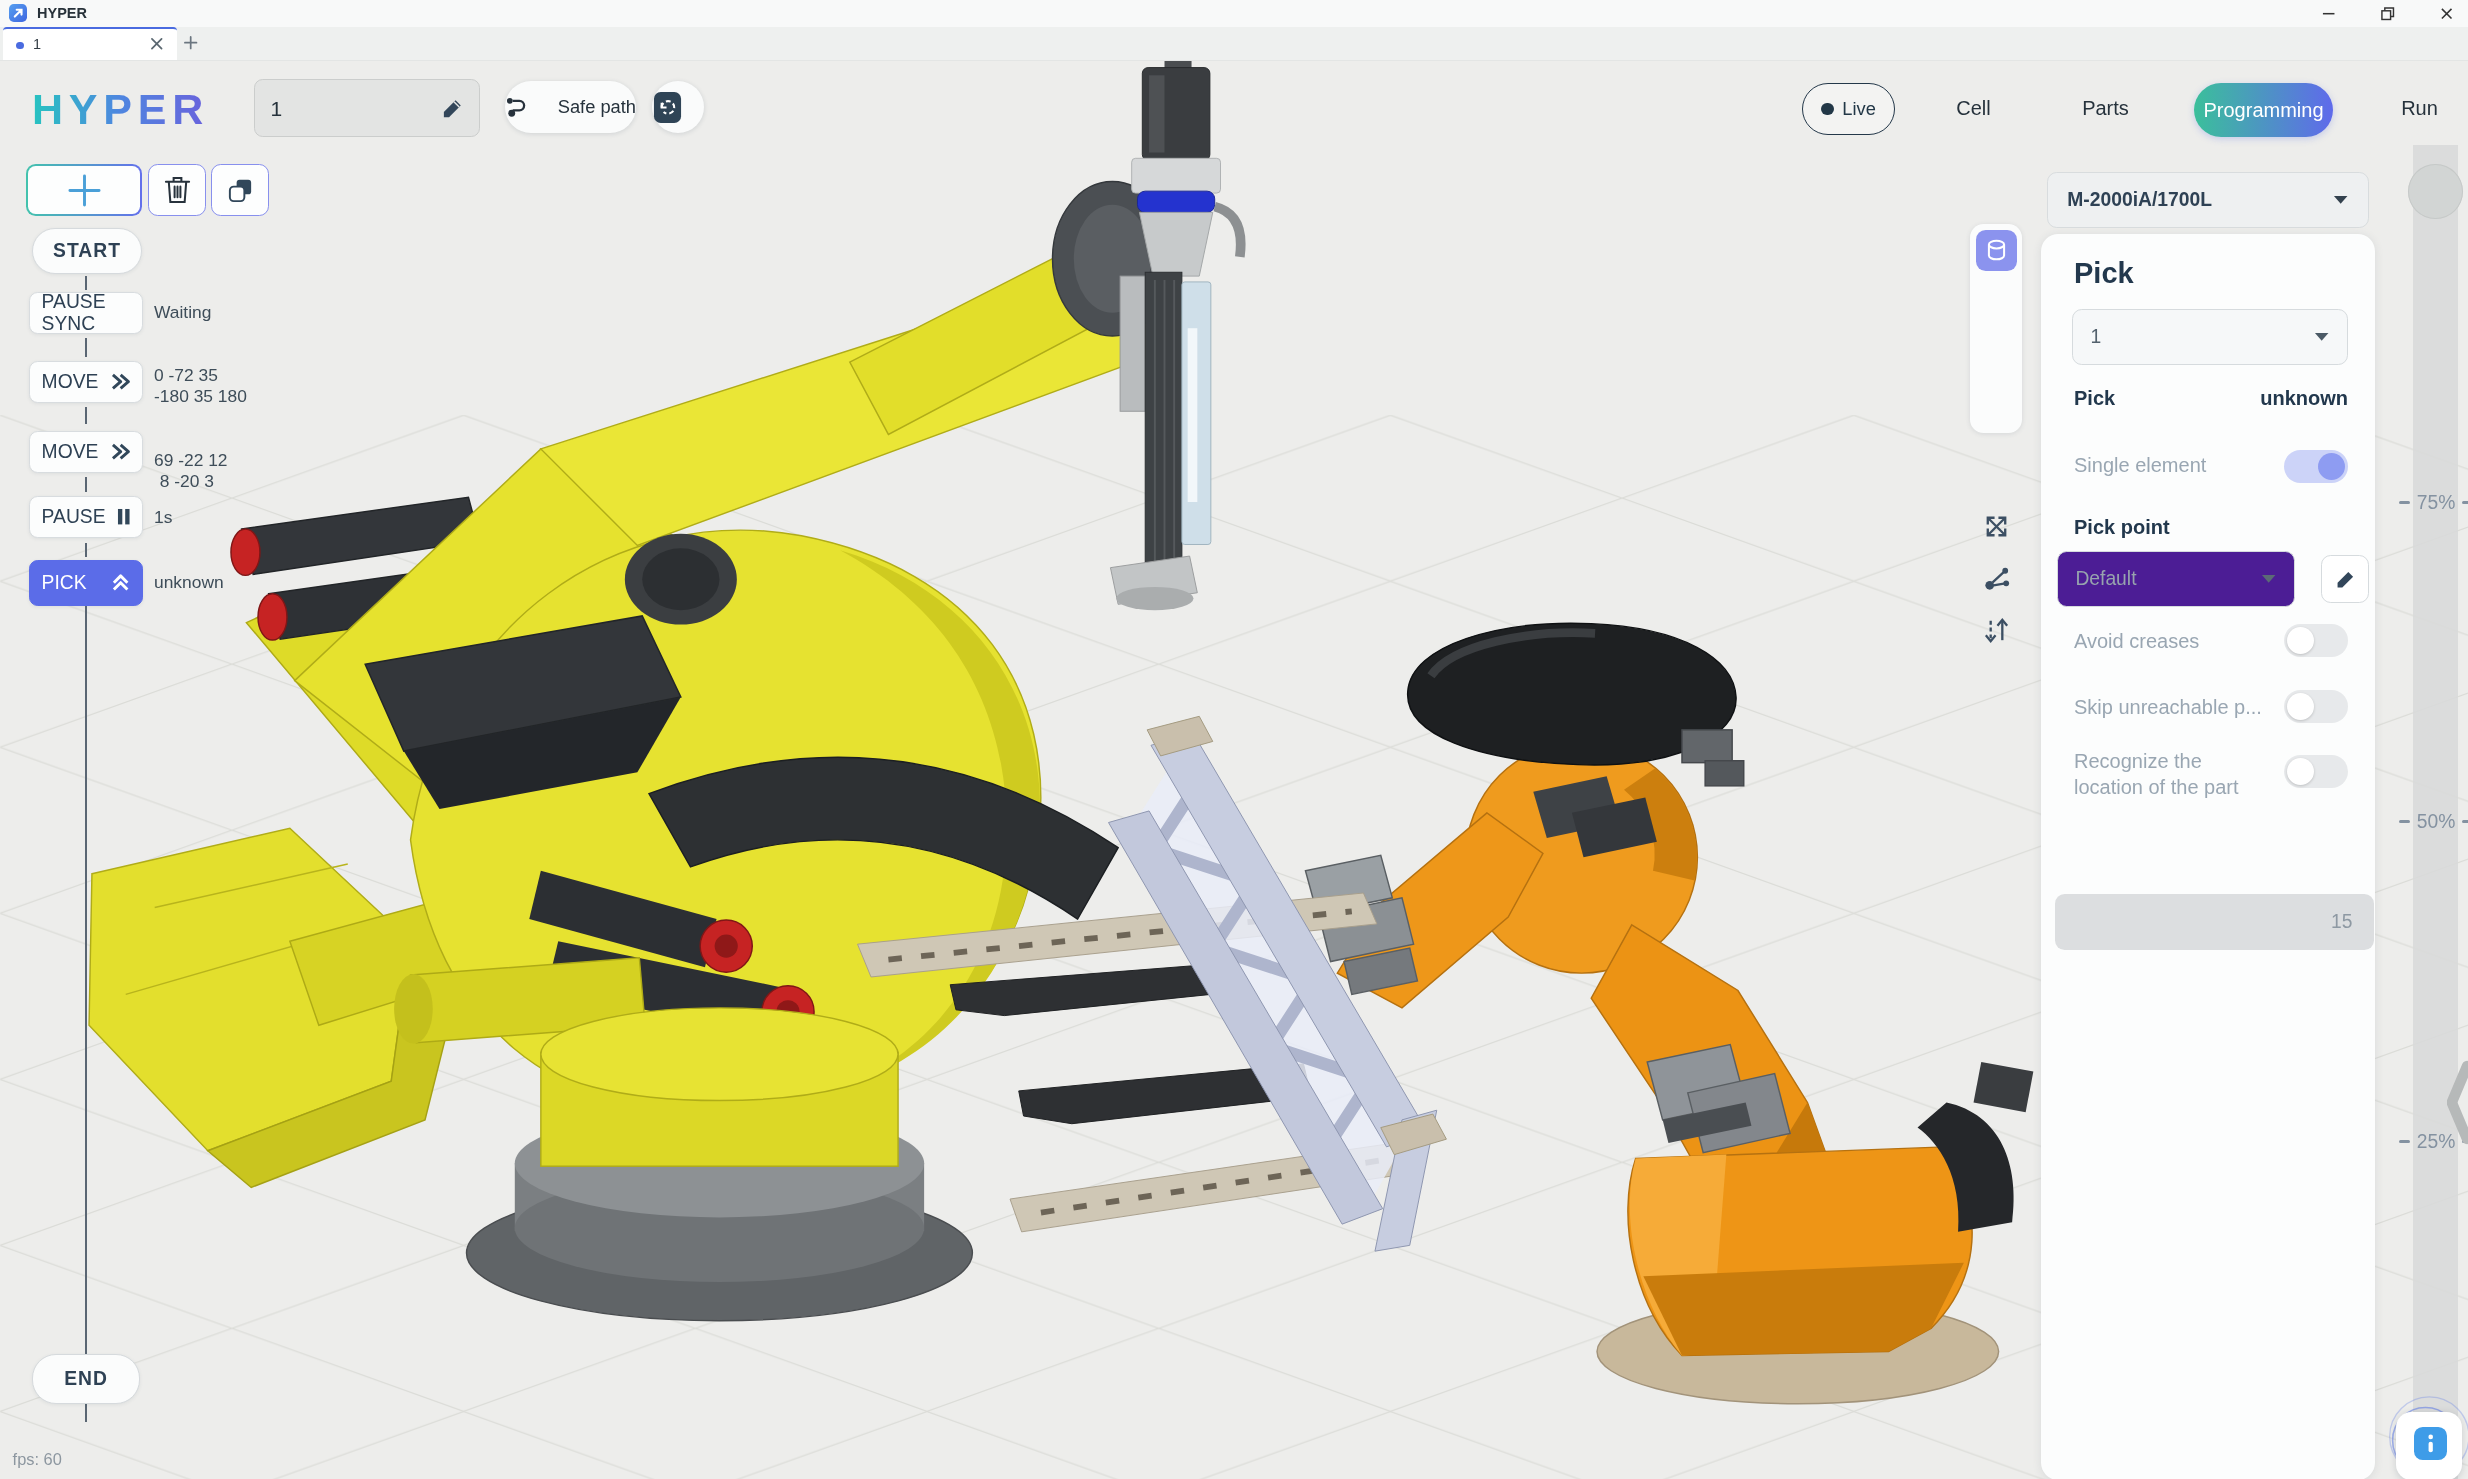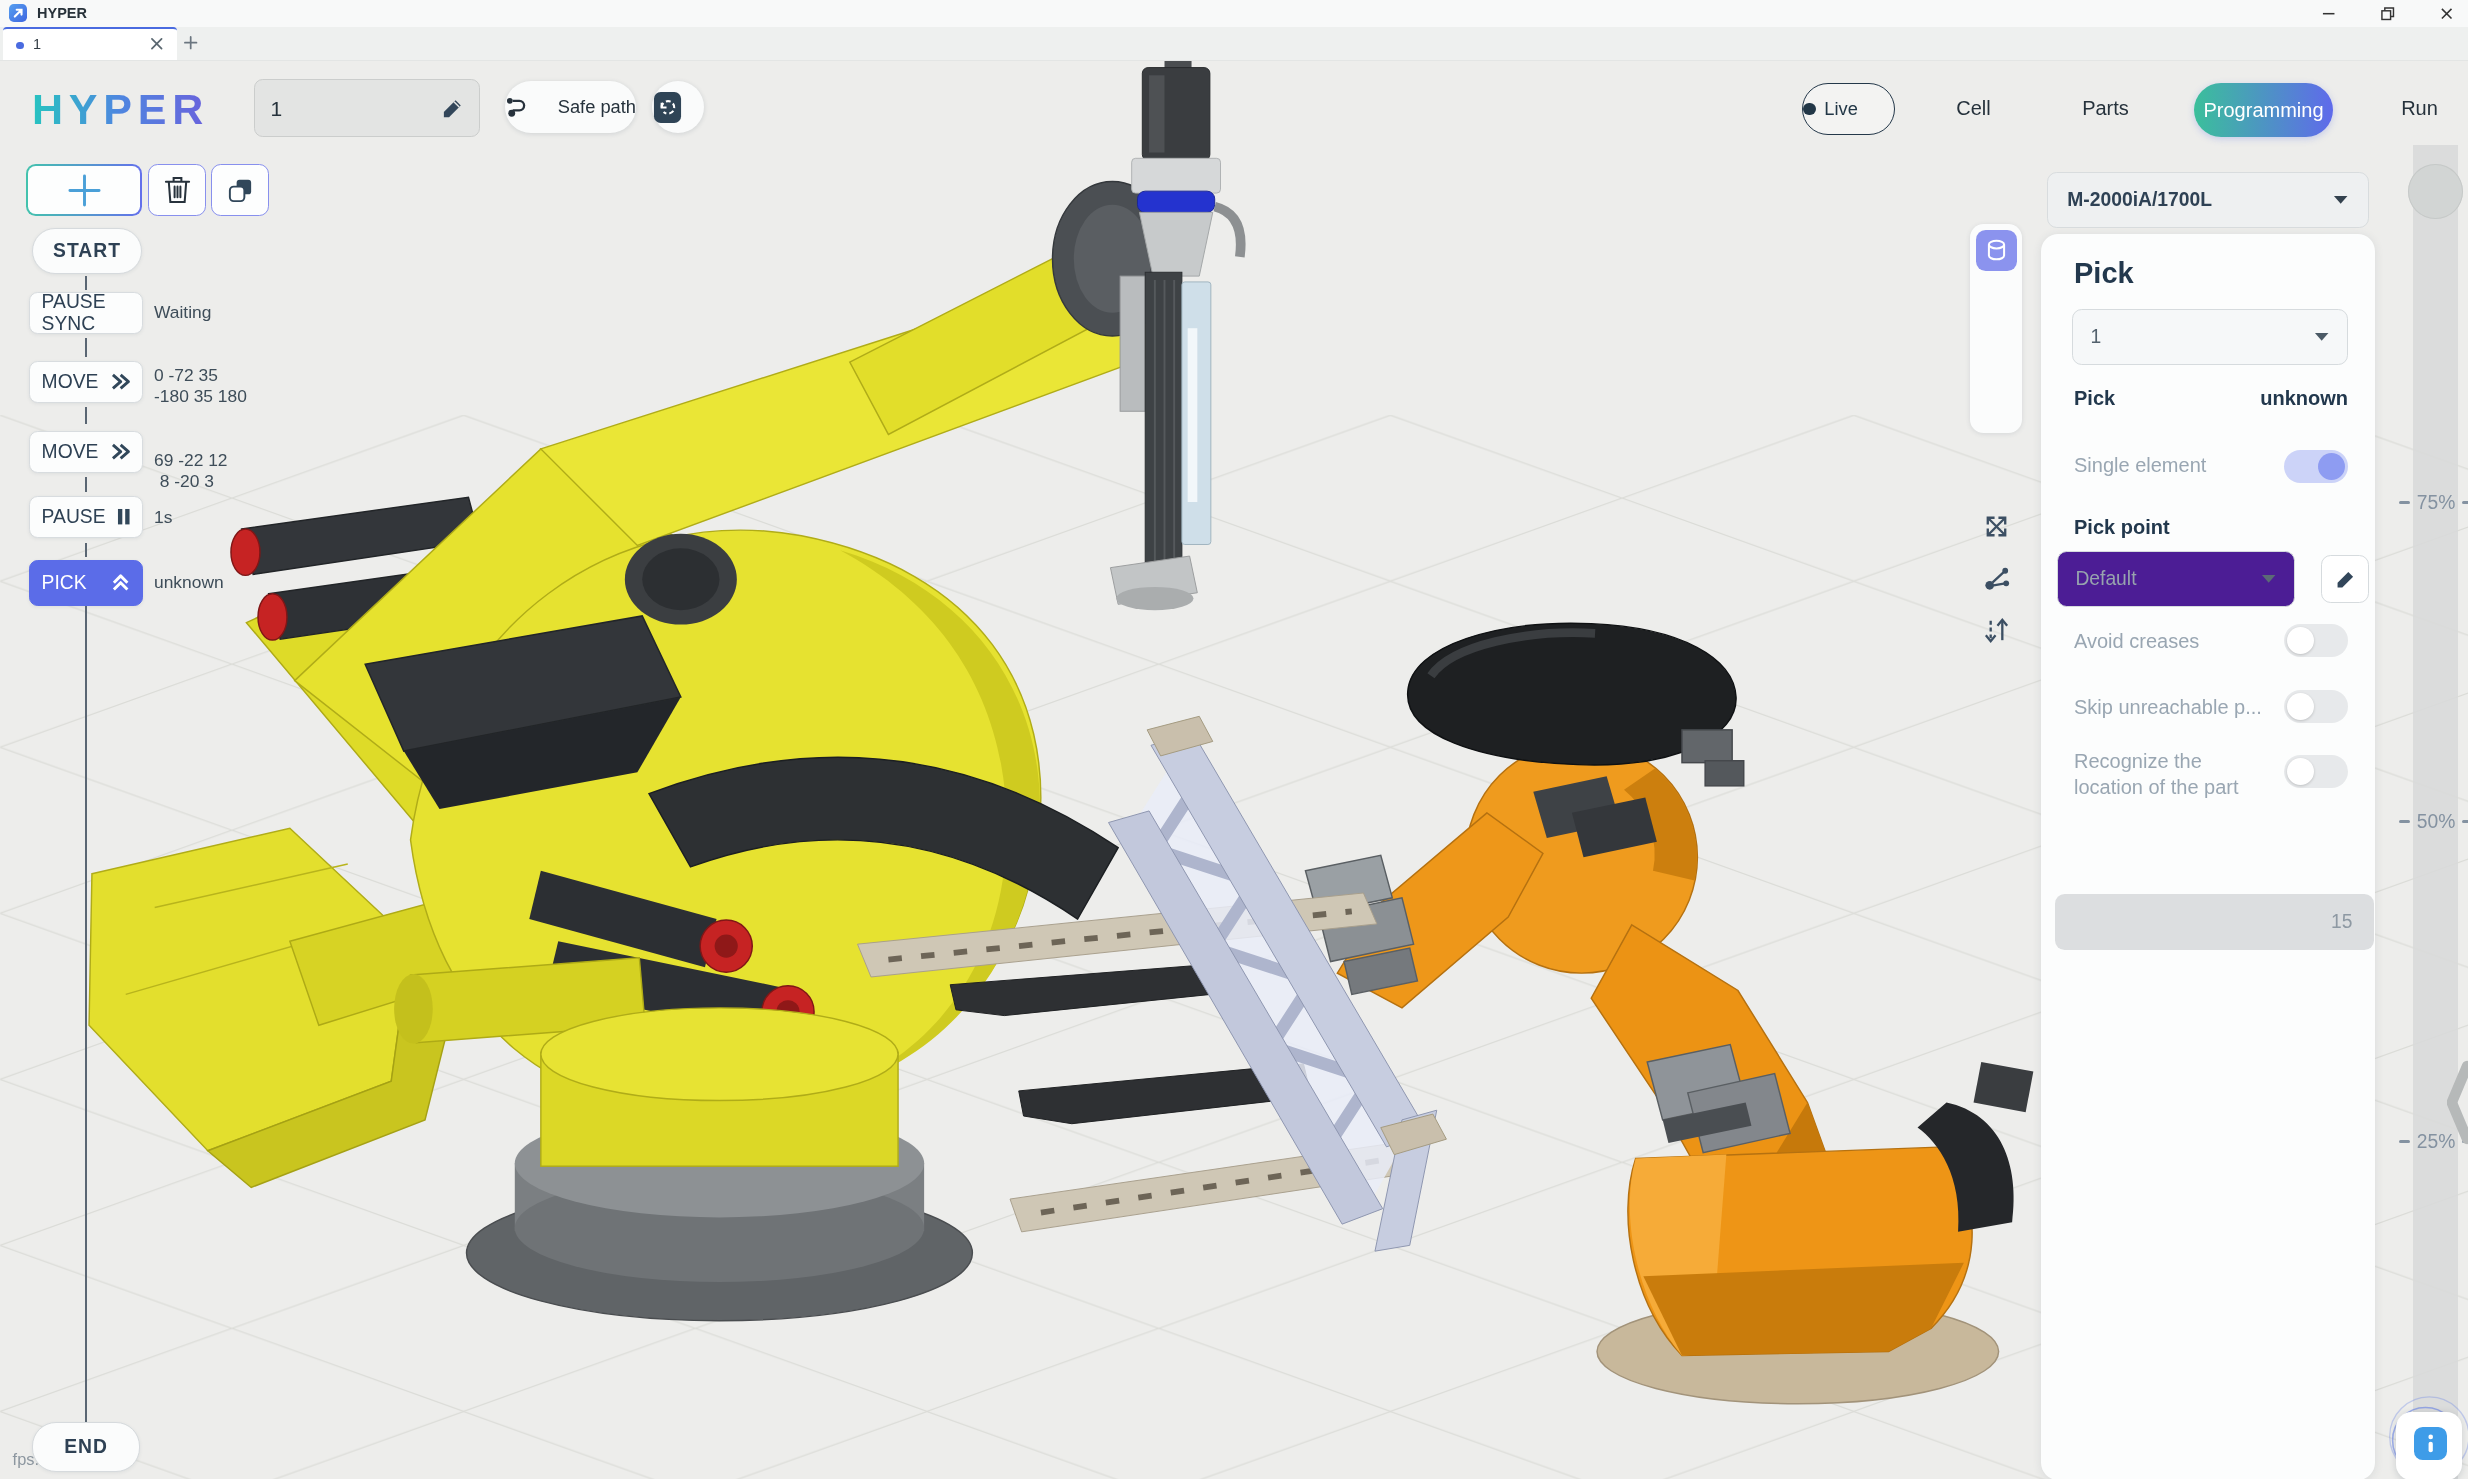--- a/index.html
+++ b/index.html
@@ -19,21 +19,21 @@
   
   .viewport{left:0;top:0;width:2469px;height:1479px;}
   
   .logo{left:32px;top:85px;font-size:43px;font-weight:800;letter-spacing:5.8px;background:linear-gradient(90deg,#27c3c0,#4f86e0,#6a62dc);-webkit-background-clip:text;background-clip:text;color:transparent;-webkit-text-fill-color:transparent;}
   .name-box{left:254px;top:79px;width:226px;height:58px;background:#e3e4e3;border:1px solid #cbcdcc;border-radius:8.7px;box-sizing:border-box;}
   .name-input{position:absolute;left:13.5px;top:0;width:164px;height:56px;border:none;background:transparent;font-size:21px;color:#26323c;font-family:"Liberation Sans",sans-serif;outline:none;}
   .pill-btn{background:#fafbfb;border-radius:27px;box-shadow:0 1px 4.8px rgba(30,50,70,.14);display:flex;align-items:center;justify-content:space-between;gap:8.7px;}
   .safepath{left:505px;top:81px;width:131px;height:52px;font-size:18.3px;color:#26323c;}
   .syncbtn{left:652px;top:81px;width:52px;height:52px;border-radius:50%;}
   
-  .live{left:1802px;top:83px;width:93px;height:52px;border:1.5px solid #24384a;border-radius:26px;background:rgba(255,255,255,.35);display:flex;align-items:center;gap:8.7px;box-sizing:border-box;}
+  .live{left:1802px;top:83px;width:93px;height:52px;border:1.5px solid #24384a;border-radius:26px;background:rgba(255,255,255,.35);display:flex;align-items:center;justify-content:center;gap:8.7px;box-sizing:border-box;}
   .live-dot{width:12.6px;height:12.6px;border-radius:50%;background:#223747;}
   .live-lbl{font-size:18.3px;color:#223747;}
   .navlink{top:97px;width:87px;height:29px;text-align:center;font-size:20px;color:#26323c;}
   .prog-pill{left:2194px;top:83px;width:139px;height:54px;border-radius:27px;background:linear-gradient(90deg,#3bbf9b,#5f6aeb);display:flex;align-items:center;justify-content:center;font-size:20px;color:#ffffff;box-shadow:0 1.9px 7.7px rgba(70,100,230,.25);}
   
   .addbtn{left:26px;top:164px;width:116px;height:52px;border-radius:9.7px;background:linear-gradient(90deg,#43c3ad,#6470ec);padding:1.9px;box-sizing:border-box;}
   .addbtn-in{width:100%;height:100%;border-radius:7.7px;background:#fdfefe;display:flex;align-items:center;justify-content:center;}
   .sqbtn{top:164px;width:58px;height:52px;border-radius:9.7px;border:1.5px solid #8890ee;background:#fdfefe;box-sizing:border-box;display:flex;align-items:center;justify-content:center;}
   .pillnode{left:32px;background:#fbfcfc;border:1px solid #d6dadd;border-radius:24px;display:flex;align-items:center;justify-content:center;font-size:19.3px;letter-spacing:1px;color:#2e4154;font-weight:600;box-shadow:0 1px 3.9px rgba(40,60,80,.08);}
   .stepbox{left:29px;width:114px;height:42px;background:#fcfdfd;border:1px solid #d8dcdf;border-radius:8.7px;box-sizing:border-box;display:flex;align-items:center;justify-content:space-between;padding:0 11.6px;font-size:19.3px;color:#2e4154;box-shadow:0 1px 3.9px rgba(40,60,80,.08);}
@@ -325,21 +325,21 @@
     <span>PICK</span>
     <svg width="19.3" height="19.3" viewBox="0 0 20 20">
         <path d="M3,10 L10,3 L17,10 M3,17 L10,10 L17,17" stroke="#ffffff" stroke-width="3" fill="none" stroke-linejoin="round"></path>
       </svg>
   </div>
   <div class="abs sdetail" style="top:572px;">unknown</div>
 
   <div class="abs conn" style="top:606px;height:816px;"></div>
 
   <div class="abs fps">fps: 60</div>
-  <div class="abs pillnode" style="top:1422px;width:106px;height:48px;">
+  <div class="abs pillnode" style="top:1354px;width:106px;height:48px;">
     <span>END</span>
   </div>
 
   <div class="abs tools">
     <div class="abs tool-active">
       <svg width="27" height="27" viewBox="0 0 32 32">
         <ellipse cx="16" cy="9" rx="9" ry="4.5" fill="none" stroke="#ffffff" stroke-width="2.4"></ellipse>
         <path d="M7,9 v13 a9,4.5 0 0 0 18,0 v-13" fill="none" stroke="#ffffff" stroke-width="2.4"></path>
       </svg>
     </div>

